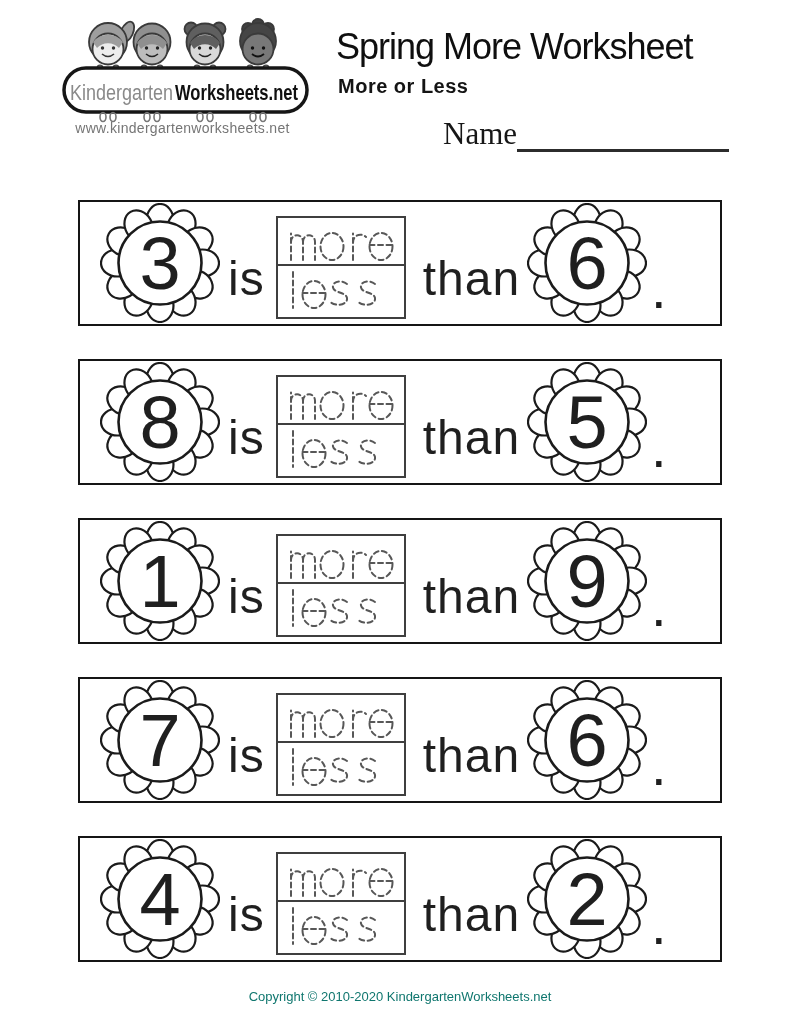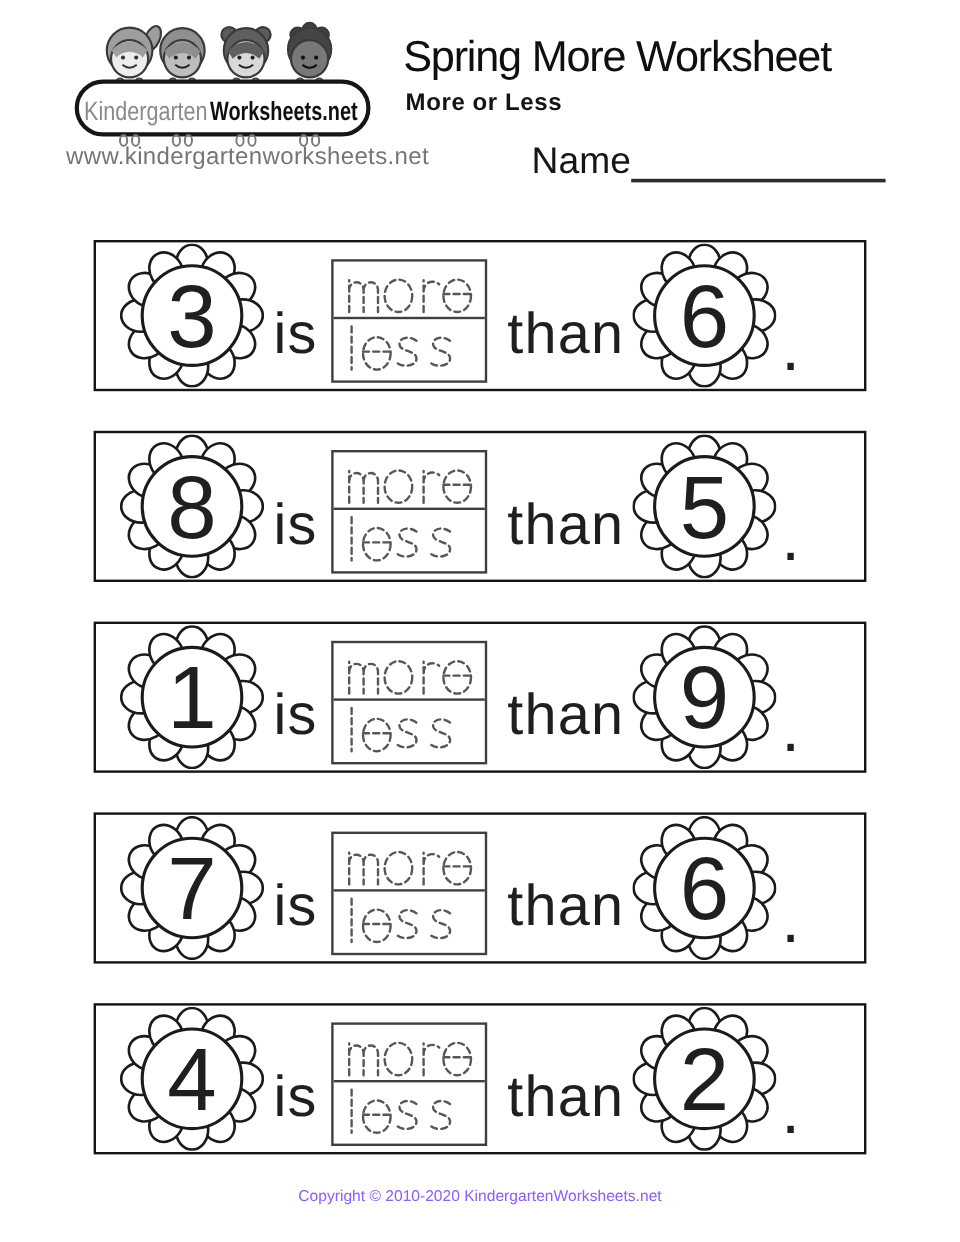--- a/index.html
+++ b/index.html
@@ -3,26 +3,26 @@
 <meta charset="utf-8">
 <style>
   * { margin:0; padding:0; box-sizing:border-box; }
   html,body { background:#fff; }
   body { width:800px; height:1035px; font-family:"Liberation Sans", sans-serif; position:relative; }
   .page { position:relative; width:800px; height:1035px; background:#fff; overflow:hidden; }
 
   
   .logo { position:absolute; left:55px; top:12px; }
   .website { position:absolute; left:55px; top:120px; width:255px; text-align:center;
-             font-size:20px; color:#757575; letter-spacing:.3px; }
+             font-size:14px; color:#757575; letter-spacing:.3px; }
   .title { position:absolute; left:336px; top:26px; font-size:36px; letter-spacing:-1px;
            color:#0f0f0f; white-space:nowrap; }
   .subtitle { position:absolute; left:338px; top:75px; font-size:20px; font-weight:bold;
               color:#141414; letter-spacing:.5px; }
-  .name-row { position:absolute; left:443px; top:116px; display:flex; align-items:flex-end; }
+  .name-row { position:absolute; left:443px; top:116px; display:flex; align-items:flex-end;font-family:Liberation Serif, serif; }
   .name-label { font-size:31px; color:#161616; line-height:36px; }
   .name-line { display:inline-block; width:212px; height:34px; border-bottom:3px solid #2c2c2c; }
   .instructions { position:absolute; left:0; top:162px; width:800px; text-align:center;
                   font-size:15.5px; color:#000; }
 
   
   .rows { position:absolute; left:78px; top:200px; width:644px; }
   .row { width:644px; height:126px; border:2px solid #151515; background:#fff;
          margin-bottom:33px; display:flex; align-items:center; }
   .flower { flex:none; width:120px; height:120px; }
@@ -38,21 +38,21 @@
   .trace-box { flex:none; margin-left:11px; width:130px; height:103px; border:2px solid #3f3f3f;
                background:#fff; position:relative; top:4px; }
   .trace-half { position:relative; width:126px; }
   .trace-half.top { height:48px; border-bottom:2px solid #3f3f3f; }
   .trace-half.bottom { height:49px; }
   .trace-half svg { display:block; }
   .trace-art { stroke:#575757; stroke-width:2; fill:none; stroke-dasharray:5 3.5; stroke-linecap:round; }
 
   
   .footer { position:absolute; left:0; top:988px; width:800px; text-align:center;
-            font-size:13px; line-height:18.5px; color:#8b5cf6; }
+            font-size:13px; line-height:18.5px; color:#0f766e; }
 
   .sr-only { position:absolute; width:1px; height:1px; overflow:hidden; clip-path:inset(50%); white-space:nowrap; }
 </style>
 </head>
 <body>
 
 <div class="page">
 
   <svg width="0" height="0" style="position:absolute" aria-hidden="true">
     <defs>

